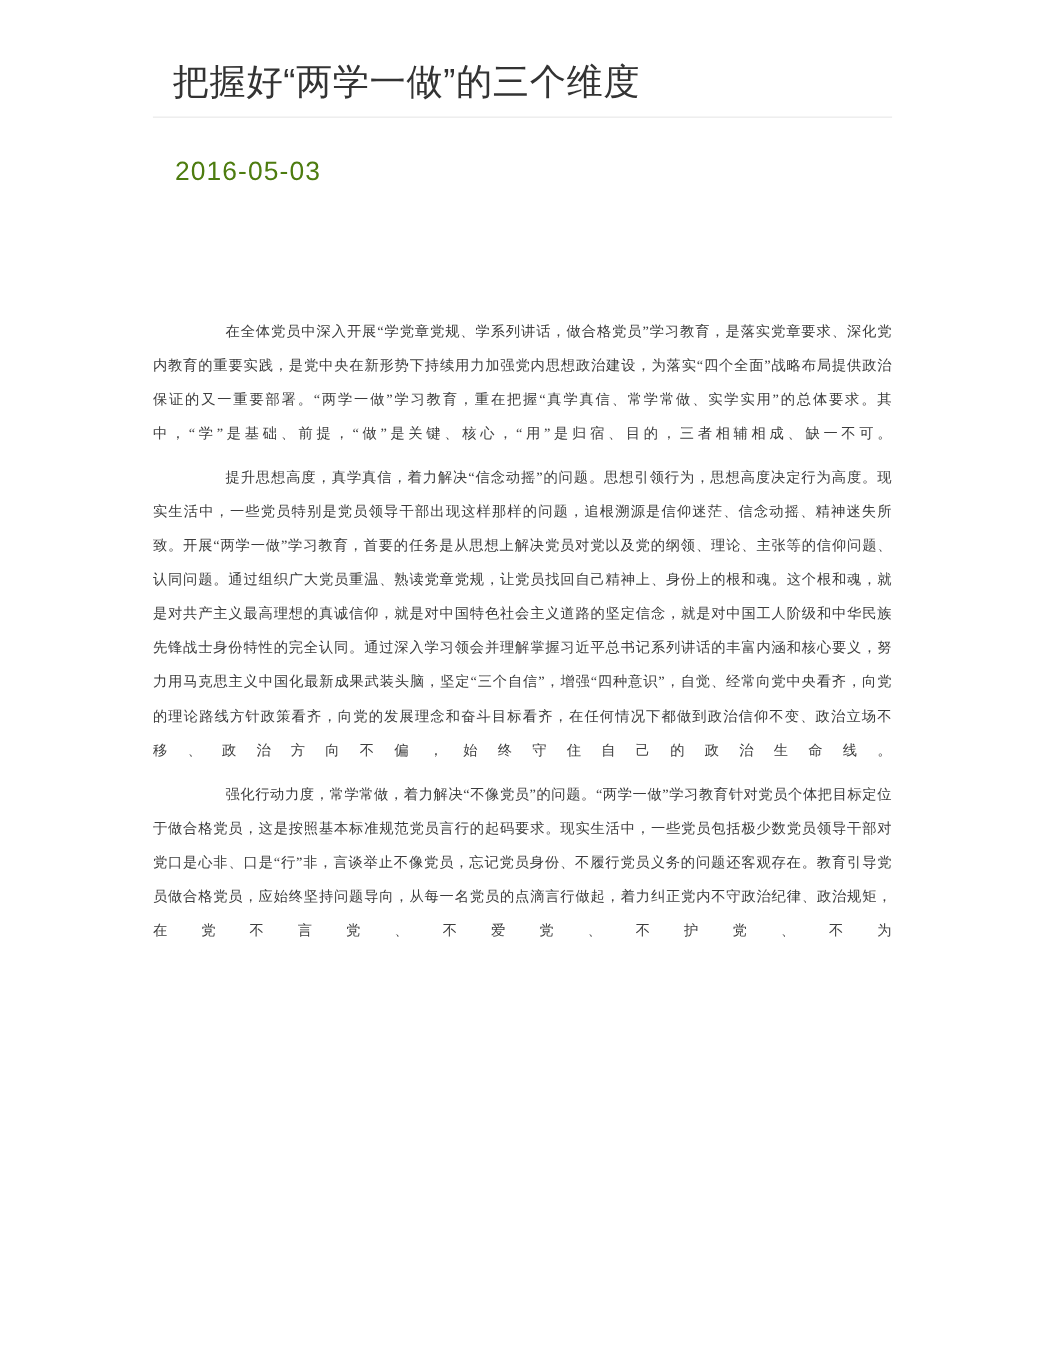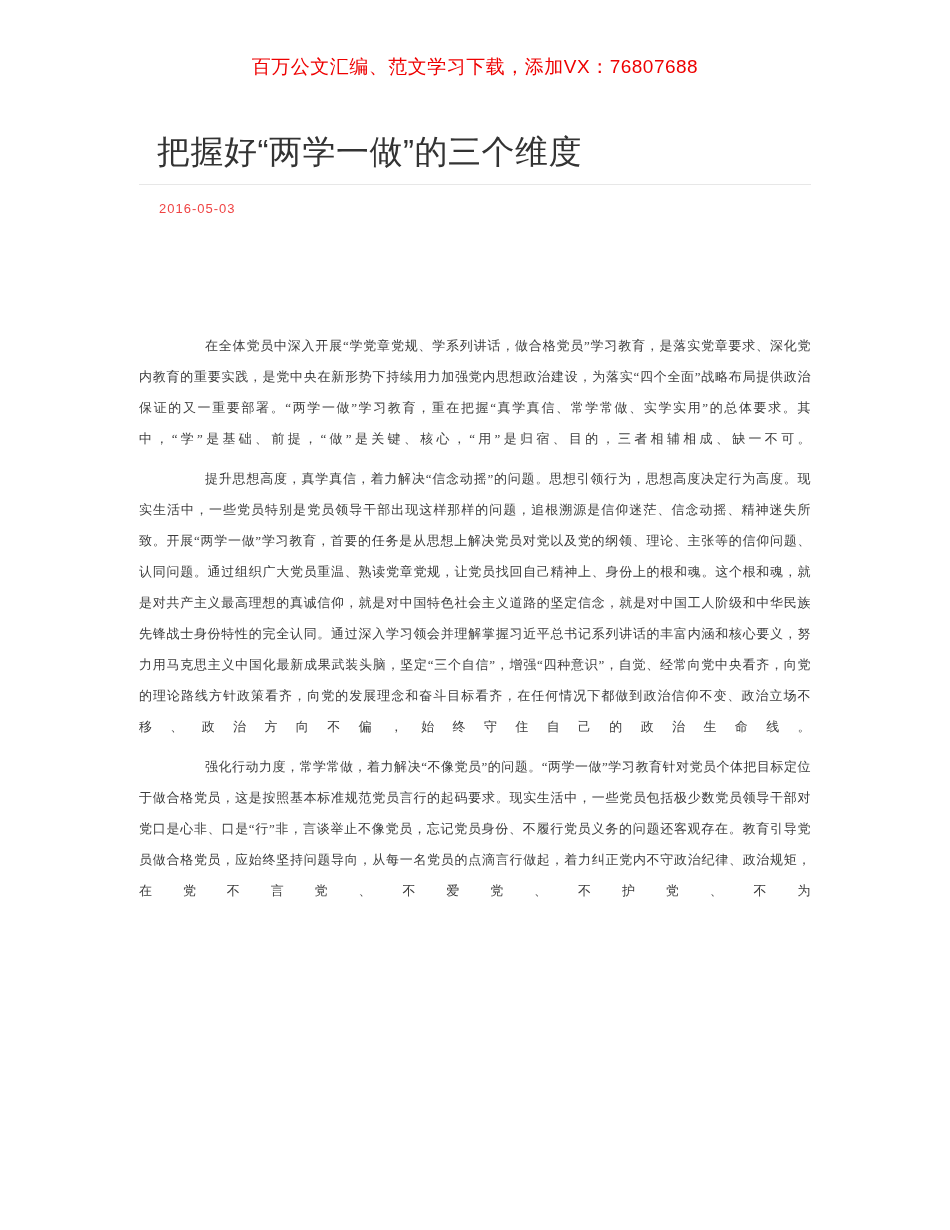--- a/index.html
+++ b/index.html
@@ -35,24 +35,24 @@
     font-weight: 400;
     color: #333333;
     letter-spacing: 0.5px;
   }
   .title-divider {
     height: 1px;
     background: #e7e7e7;
     margin-top: 16px;
   }
   .article-date {
-    margin-top: 16px;
+    margin-top: 36px;
     padding-left: 20px;
-    font-size: 13px;
-    color: #ef4444;
+    font-size: 24px;
+    color: #4d7c0f;
     letter-spacing: 1px;
   }
   .article-body {
     margin-top: 114px;
     font-family: "Liberation Serif", "DejaVu Serif", serif;
     font-size: 13px;
     line-height: 31px;
     color: #3c3c3c;
     letter-spacing: 0.5px;
   }
@@ -65,21 +65,20 @@
   }
   .article-body p + p {
     margin-top: 9px;
   }
 </style>
 </head>
 <body>
 
 <div class="page">
 
-  <div class="promo-banner">百万公文汇编、范文学习下载，添加VX：76807688</div>
 
   <div class="content">
 
     <h1 class="article-title">把握好“两学一做”的三个维度</h1>
 
     <div class="title-divider"></div>
 
     <div class="article-date">2016-05-03</div>
 
     <div class="article-body">

